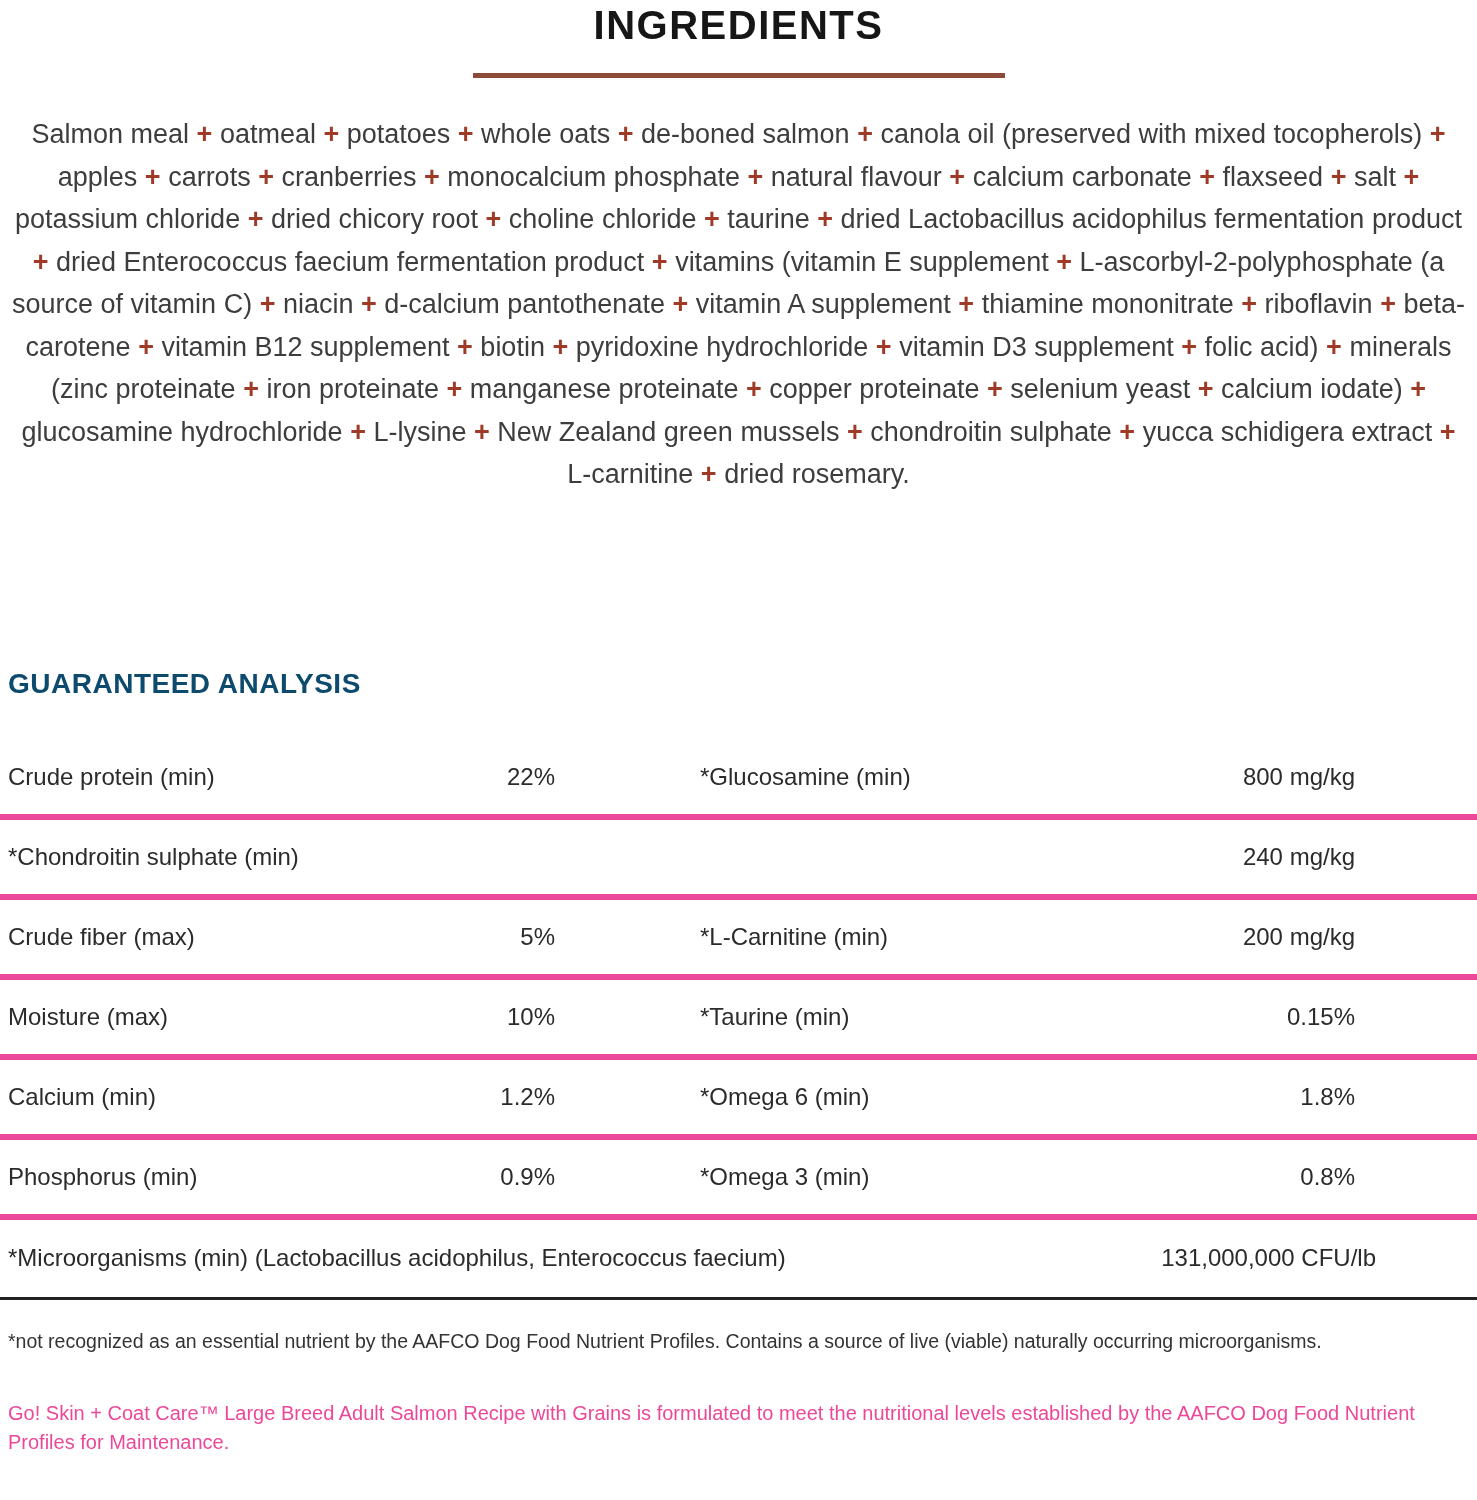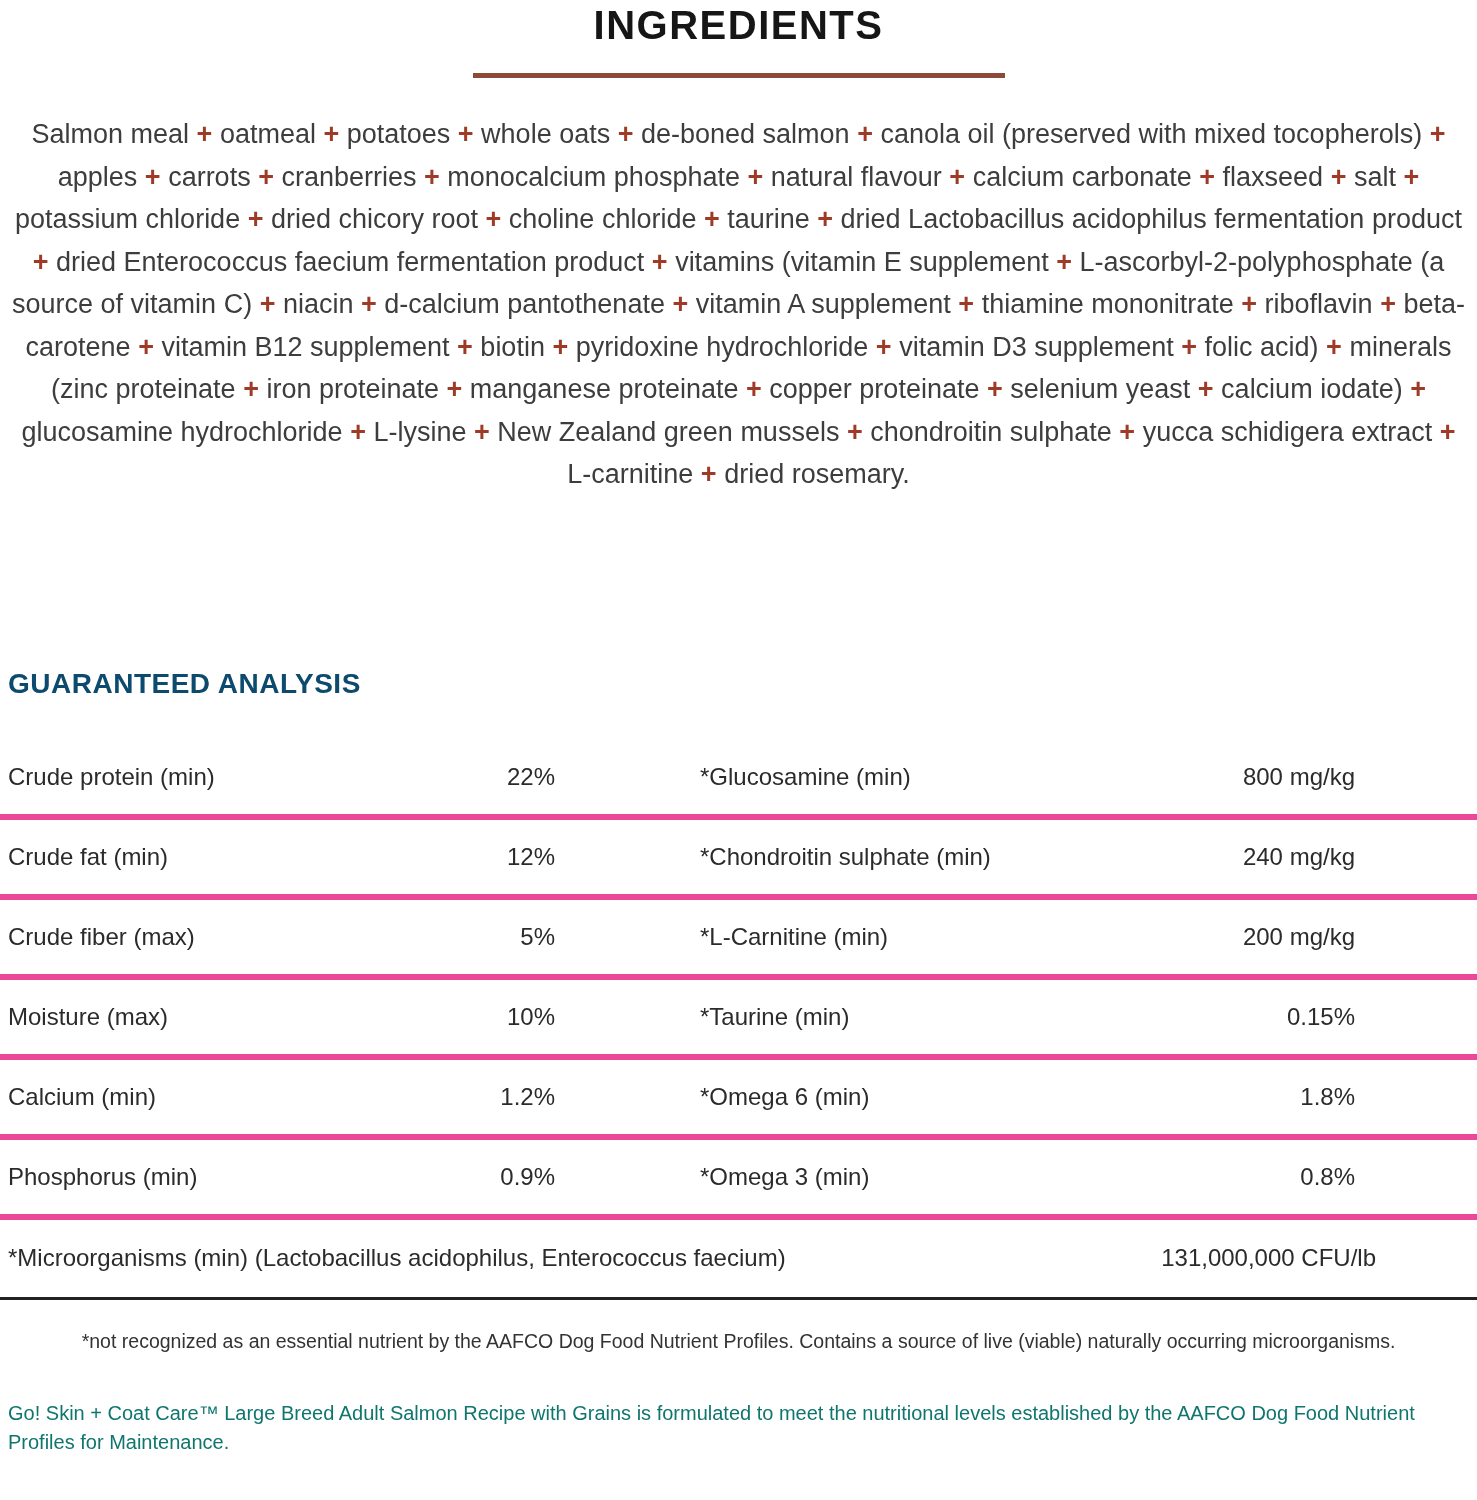--- a/index.html
+++ b/index.html
@@ -72,28 +72,27 @@
   .pair.right { flex: 1; }
   .ga-row-full {
     justify-content: space-between;
     padding-right: 101px;
     border-bottom: 3px solid #222222;
   }
   .footnote {
     margin: 30px 8px 0 8px;
     font-size: 19.5px;
     color: #333333;
-    text-align: center;
   }
   
   .formulation {
     margin: 46px 30px 0 8px;
     font-size: 20px;
     line-height: 29px;
-    color: #0f766e;
+    color: #ec4899;
   }
 </style>
 </head>
 <body>
 
 <div class="page">
 
   <section>
     <h1 class="ing-title">INGREDIENTS</h1>
     <div class="ing-rule"></div>
@@ -108,24 +107,20 @@
           <div class="pair left">
             <span class="ga-label">Crude protein (min)</span>
             <span class="ga-value">22%</span>
           </div>
           <div class="pair right">
             <span class="ga-label">*Glucosamine (min)</span>
             <span class="ga-value">800 mg/kg</span>
           </div>
         </div>
         <div class="ga-row">
-          <div class="pair left">
-            <span class="ga-label">Crude fat (min)</span>
-            <span class="ga-value">12%</span>
-          </div>
           <div class="pair right">
             <span class="ga-label">*Chondroitin sulphate (min)</span>
             <span class="ga-value">240 mg/kg</span>
           </div>
         </div>
         <div class="ga-row">
           <div class="pair left">
             <span class="ga-label">Crude fiber (max)</span>
             <span class="ga-value">5%</span>
           </div>

